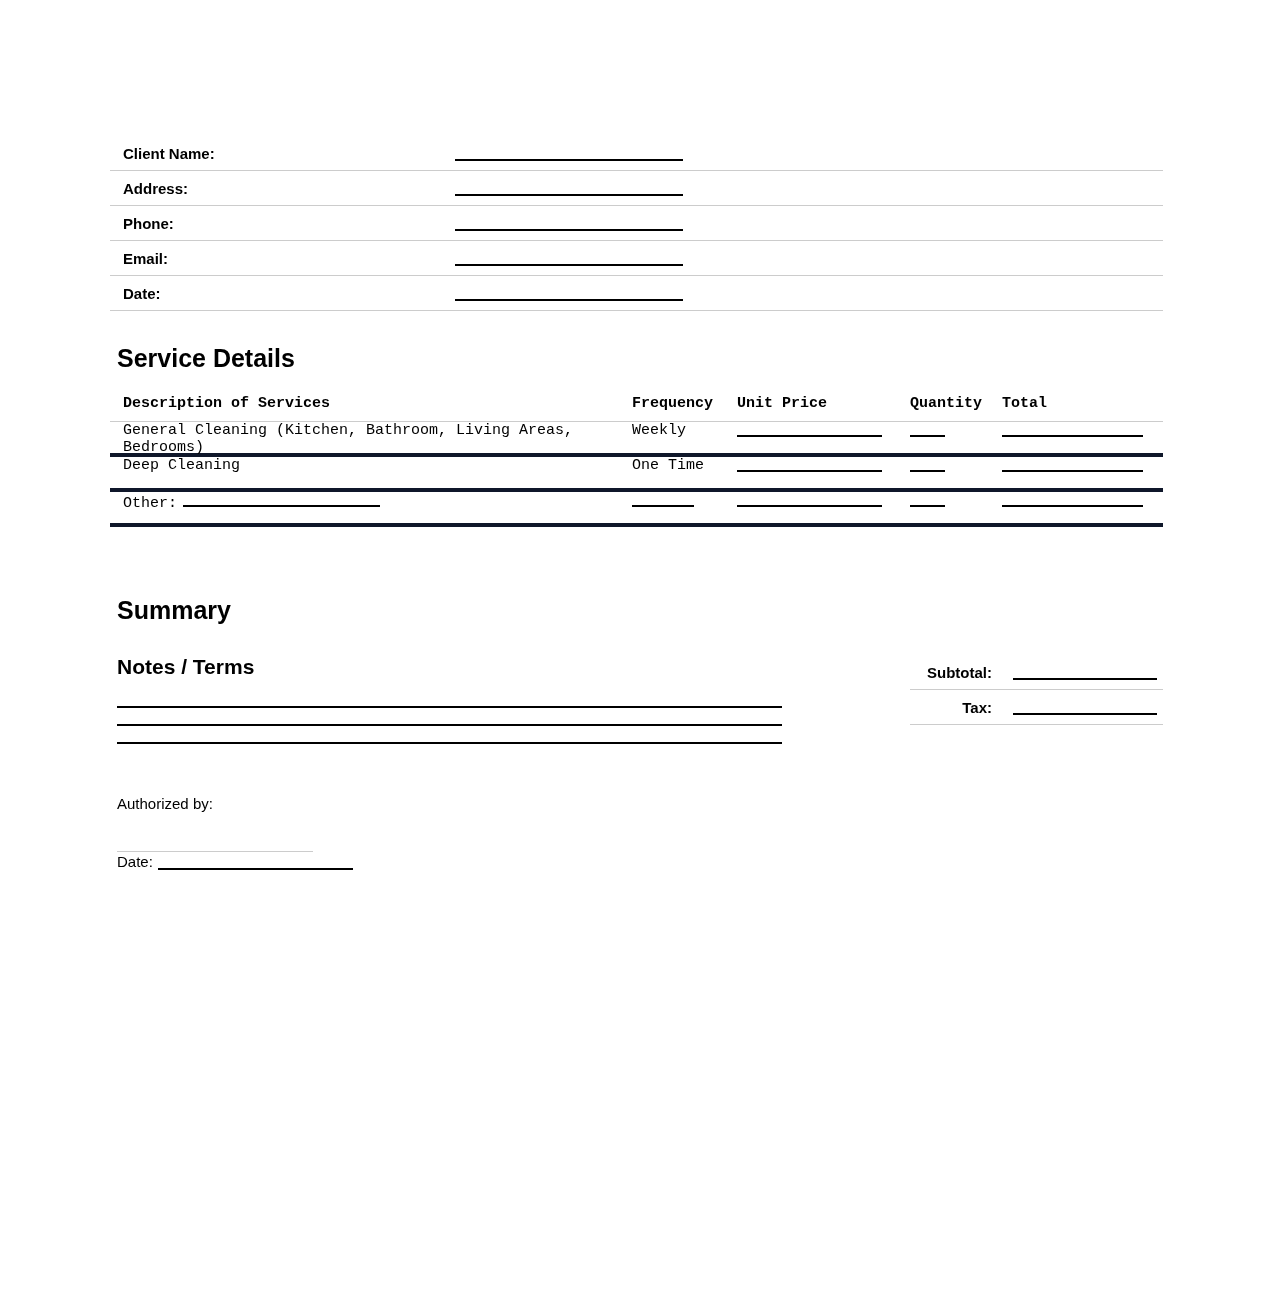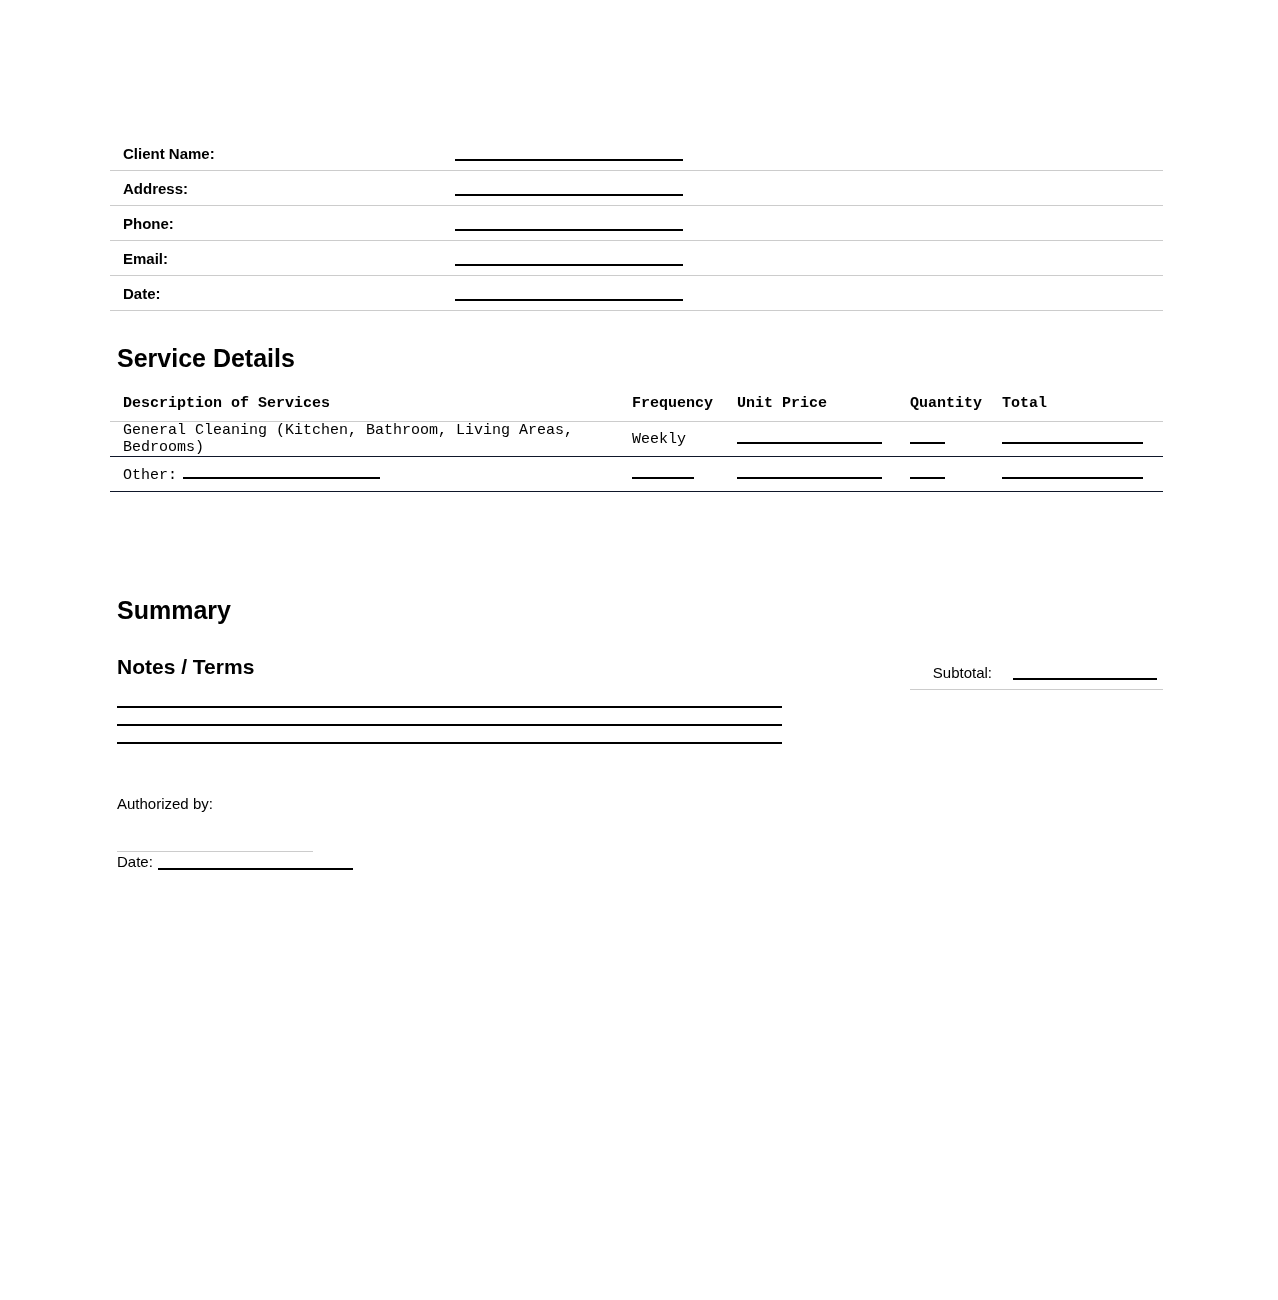--- a/index.html
+++ b/index.html
@@ -89,23 +89,23 @@
   .svc-header {
     display: flex;
     align-items: center;
     height: 36px;
     border-bottom: 1px solid #cccccc;
     box-sizing: border-box;
     font-weight: 700;
   }
   .svc-row {
     display: flex;
-    align-items: center;
+    align-items: flex-start;
     height: 35px;
-    border-bottom: 1px solid #0f172a;
+    border-bottom: 4px solid #0f172a;
     box-sizing: border-box;
   }
   .c-desc  { width: 522px; padding-left: 13px; box-sizing: border-box; }
   .c-freq  { width: 105px; }
   .c-unit  { width: 173px; }
   .c-qty   { width: 92px;  }
   .c-total { flex: 1; }
   .unit-blank  { width: 145px; }
   .qty-blank   { width: 35px;  }
   .total-blank { width: 141px; }
@@ -135,21 +135,21 @@
   .tot-row {
     display: flex;
     align-items: center;
     height: 35px;
     border-bottom: 1px solid #cccccc;
     box-sizing: border-box;
   }
   .tot-label {
     width: 82px;
     text-align: right;
-    font-weight: 400;
+    font-weight: 700;
   }
   .tot-blank { width: 144px; margin-left: 21px; }
 
   
   .auth-label {
     position: absolute;
     left: 117px;
     top: 795px;
     font-size: 15px;
   }
@@ -213,20 +213,27 @@
     </div>
 
     <div class="svc-row">
       <div class="c-desc">General Cleaning (Kitchen, Bathroom, Living Areas, Bedrooms)</div>
       <div class="c-freq">Weekly</div>
       <div class="c-unit"><span class="blank unit-blank"></span></div>
       <div class="c-qty"><span class="blank qty-blank"></span></div>
       <div class="c-total"><span class="blank total-blank"></span></div>
     </div>
 
+    <div class="svc-row">
+      <div class="c-desc">Deep Cleaning</div>
+      <div class="c-freq">One Time</div>
+      <div class="c-unit"><span class="blank unit-blank"></span></div>
+      <div class="c-qty"><span class="blank qty-blank"></span></div>
+      <div class="c-total"><span class="blank total-blank"></span></div>
+    </div>
 
 
     <div class="svc-row">
       <div class="c-desc">
         <span>Other:</span><span class="blank other-blank"></span>
       </div>
       <div class="c-freq"><span class="blank freq-blank"></span></div>
       <div class="c-unit"><span class="blank unit-blank"></span></div>
       <div class="c-qty"><span class="blank qty-blank"></span></div>
       <div class="c-total"><span class="blank total-blank"></span></div>
@@ -238,20 +245,24 @@
 
   <div class="notes-line nl-1"></div>
   <div class="notes-line nl-2"></div>
   <div class="notes-line nl-3"></div>
 
   <div class="totals">
     <div class="tot-row">
       <div class="tot-label">Subtotal:</div>
       <span class="blank tot-blank"></span>
     </div>
+    <div class="tot-row">
+      <div class="tot-label">Tax:</div>
+      <span class="blank tot-blank"></span>
+    </div>
   </div>
 
   <div class="auth-label">Authorized by:</div>
   <div class="sig-line"></div>
   <div class="date-row">
     <span>Date:</span>
     <span class="blank date-blank"></span>
   </div>
 
 </div>

